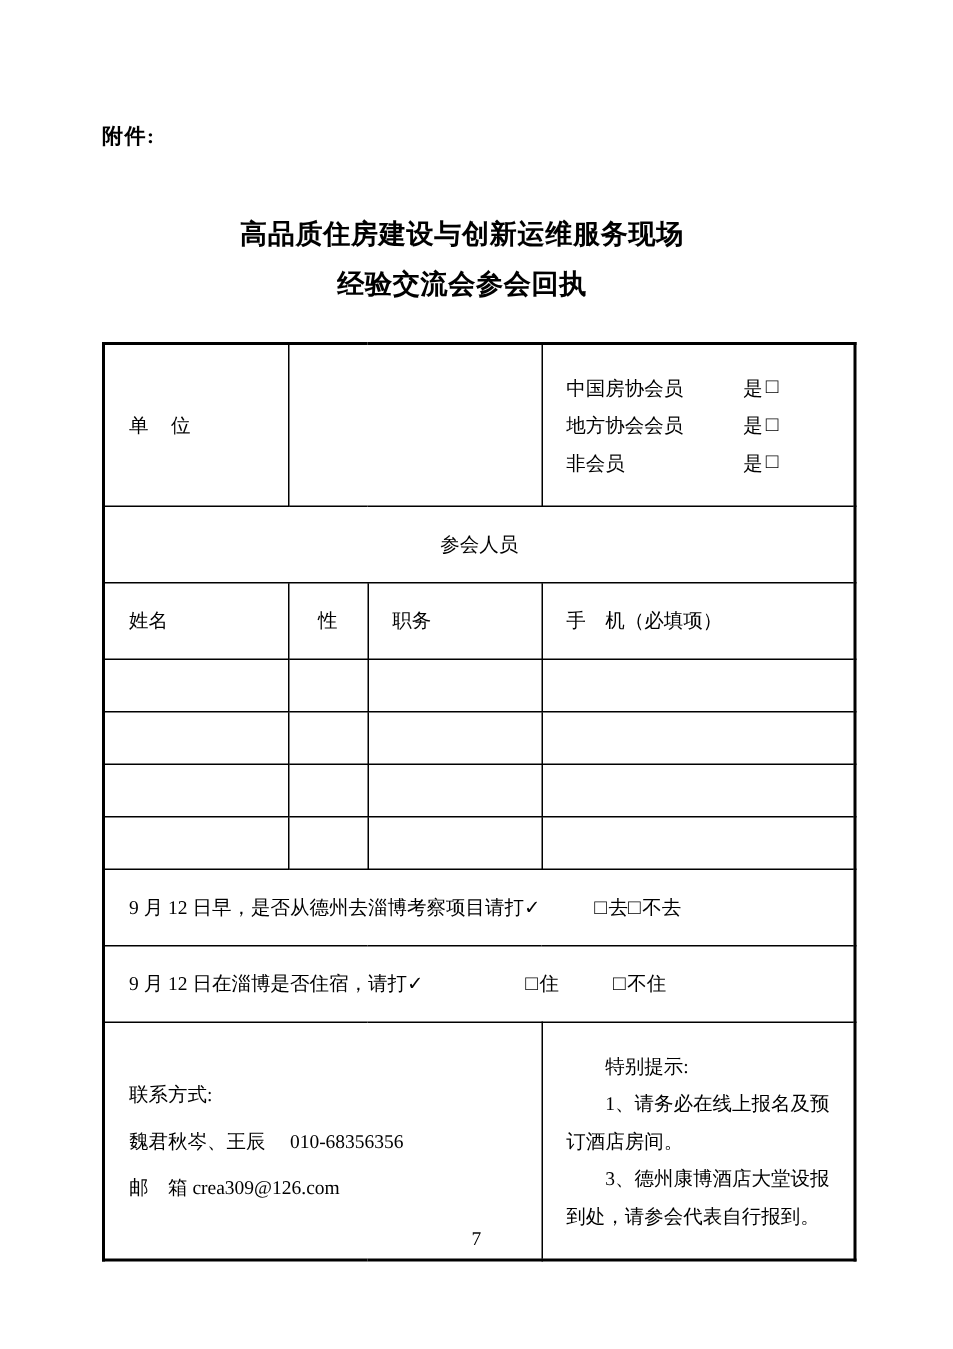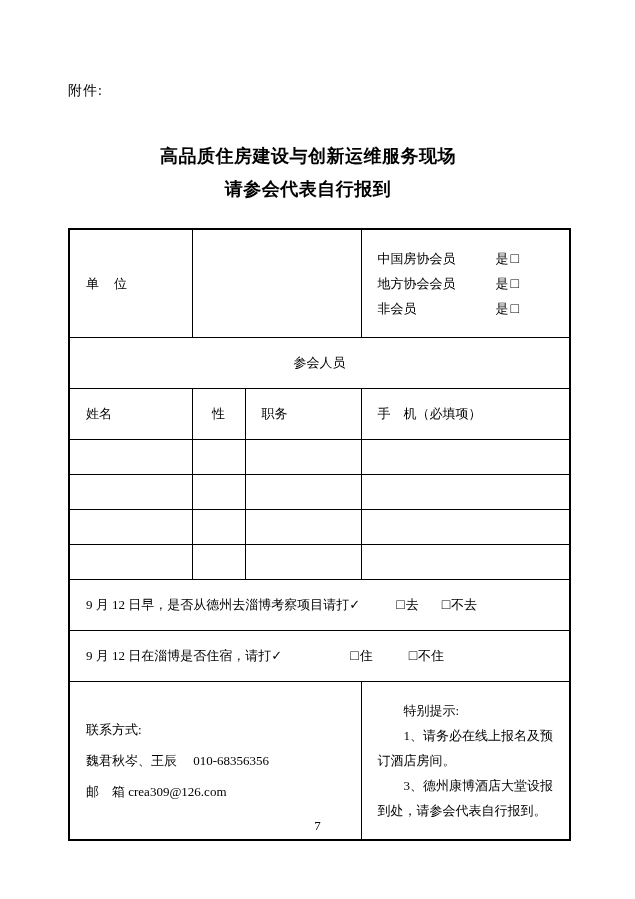--- a/index.html
+++ b/index.html
@@ -10,21 +10,21 @@
     position: relative;
     font-family: "Liberation Serif", "DejaVu Serif", serif;
     color: #000000;
     font-size: 13px;
     overflow: hidden;
   }
   .attachment {
     position: absolute;
     left: 68px;
     top: 82px;
-    font-weight: normal;
+    font-weight: bold;
     font-size: 14px;
     letter-spacing: 1px;
   }
   .title-block {
     position: absolute;
     top: 140px;
     left: 0;
     width: 616px;
     text-align: center;
     font-weight: bold;
@@ -66,21 +66,21 @@
   .cell-members-label { padding-left: 27px; }
   .cell-name   { padding-left: 27px; }
   .cell-gender { text-align: center; vertical-align: top; padding-top: 4px; }
   .cell-pos    { padding-left: 26px; }
   .cell-mobile { padding-left: 32px; margin-top: 10px; }
 
   .cell-question { padding-left: 27px; }
   .q-prompt { display: inline-block; }
   .q-opt { display: inline-block; white-space: nowrap; }
   .q1-opt1 { margin-left: 36px; }
-  .q1-opt2 { margin-left: 23px; }
+  .q1-opt2 { }
   .q2-opt1 { margin-left: 68px; }
   .q2-opt2 { margin-left: 36px; }
   .q-box { font-size: 14px; margin-right: 1px; }
 
   .cell-contact {
     padding-left: 37px;
     vertical-align: middle;
   }
   .contact-line { line-height: 21px; margin: 10px 0; }
   .cell-notes {
@@ -99,21 +99,21 @@
     font-size: 13px;
   }
 </style>
 </head>
 <body>
 
 <div class="attachment">附件:</div>
 
 <div class="title-block">
   <div>高品质住房建设与创新运维服务现场</div>
-  <div>请参会代表自行报到</div>
+  <div>经验交流会参会回执</div>
 </div>
 
 <table class="form">
   <colgroup>
     <col style="width:123px">
     <col style="width:53px">
     <col style="width:116px">
     <col style="width:209px">
   </colgroup>
 

